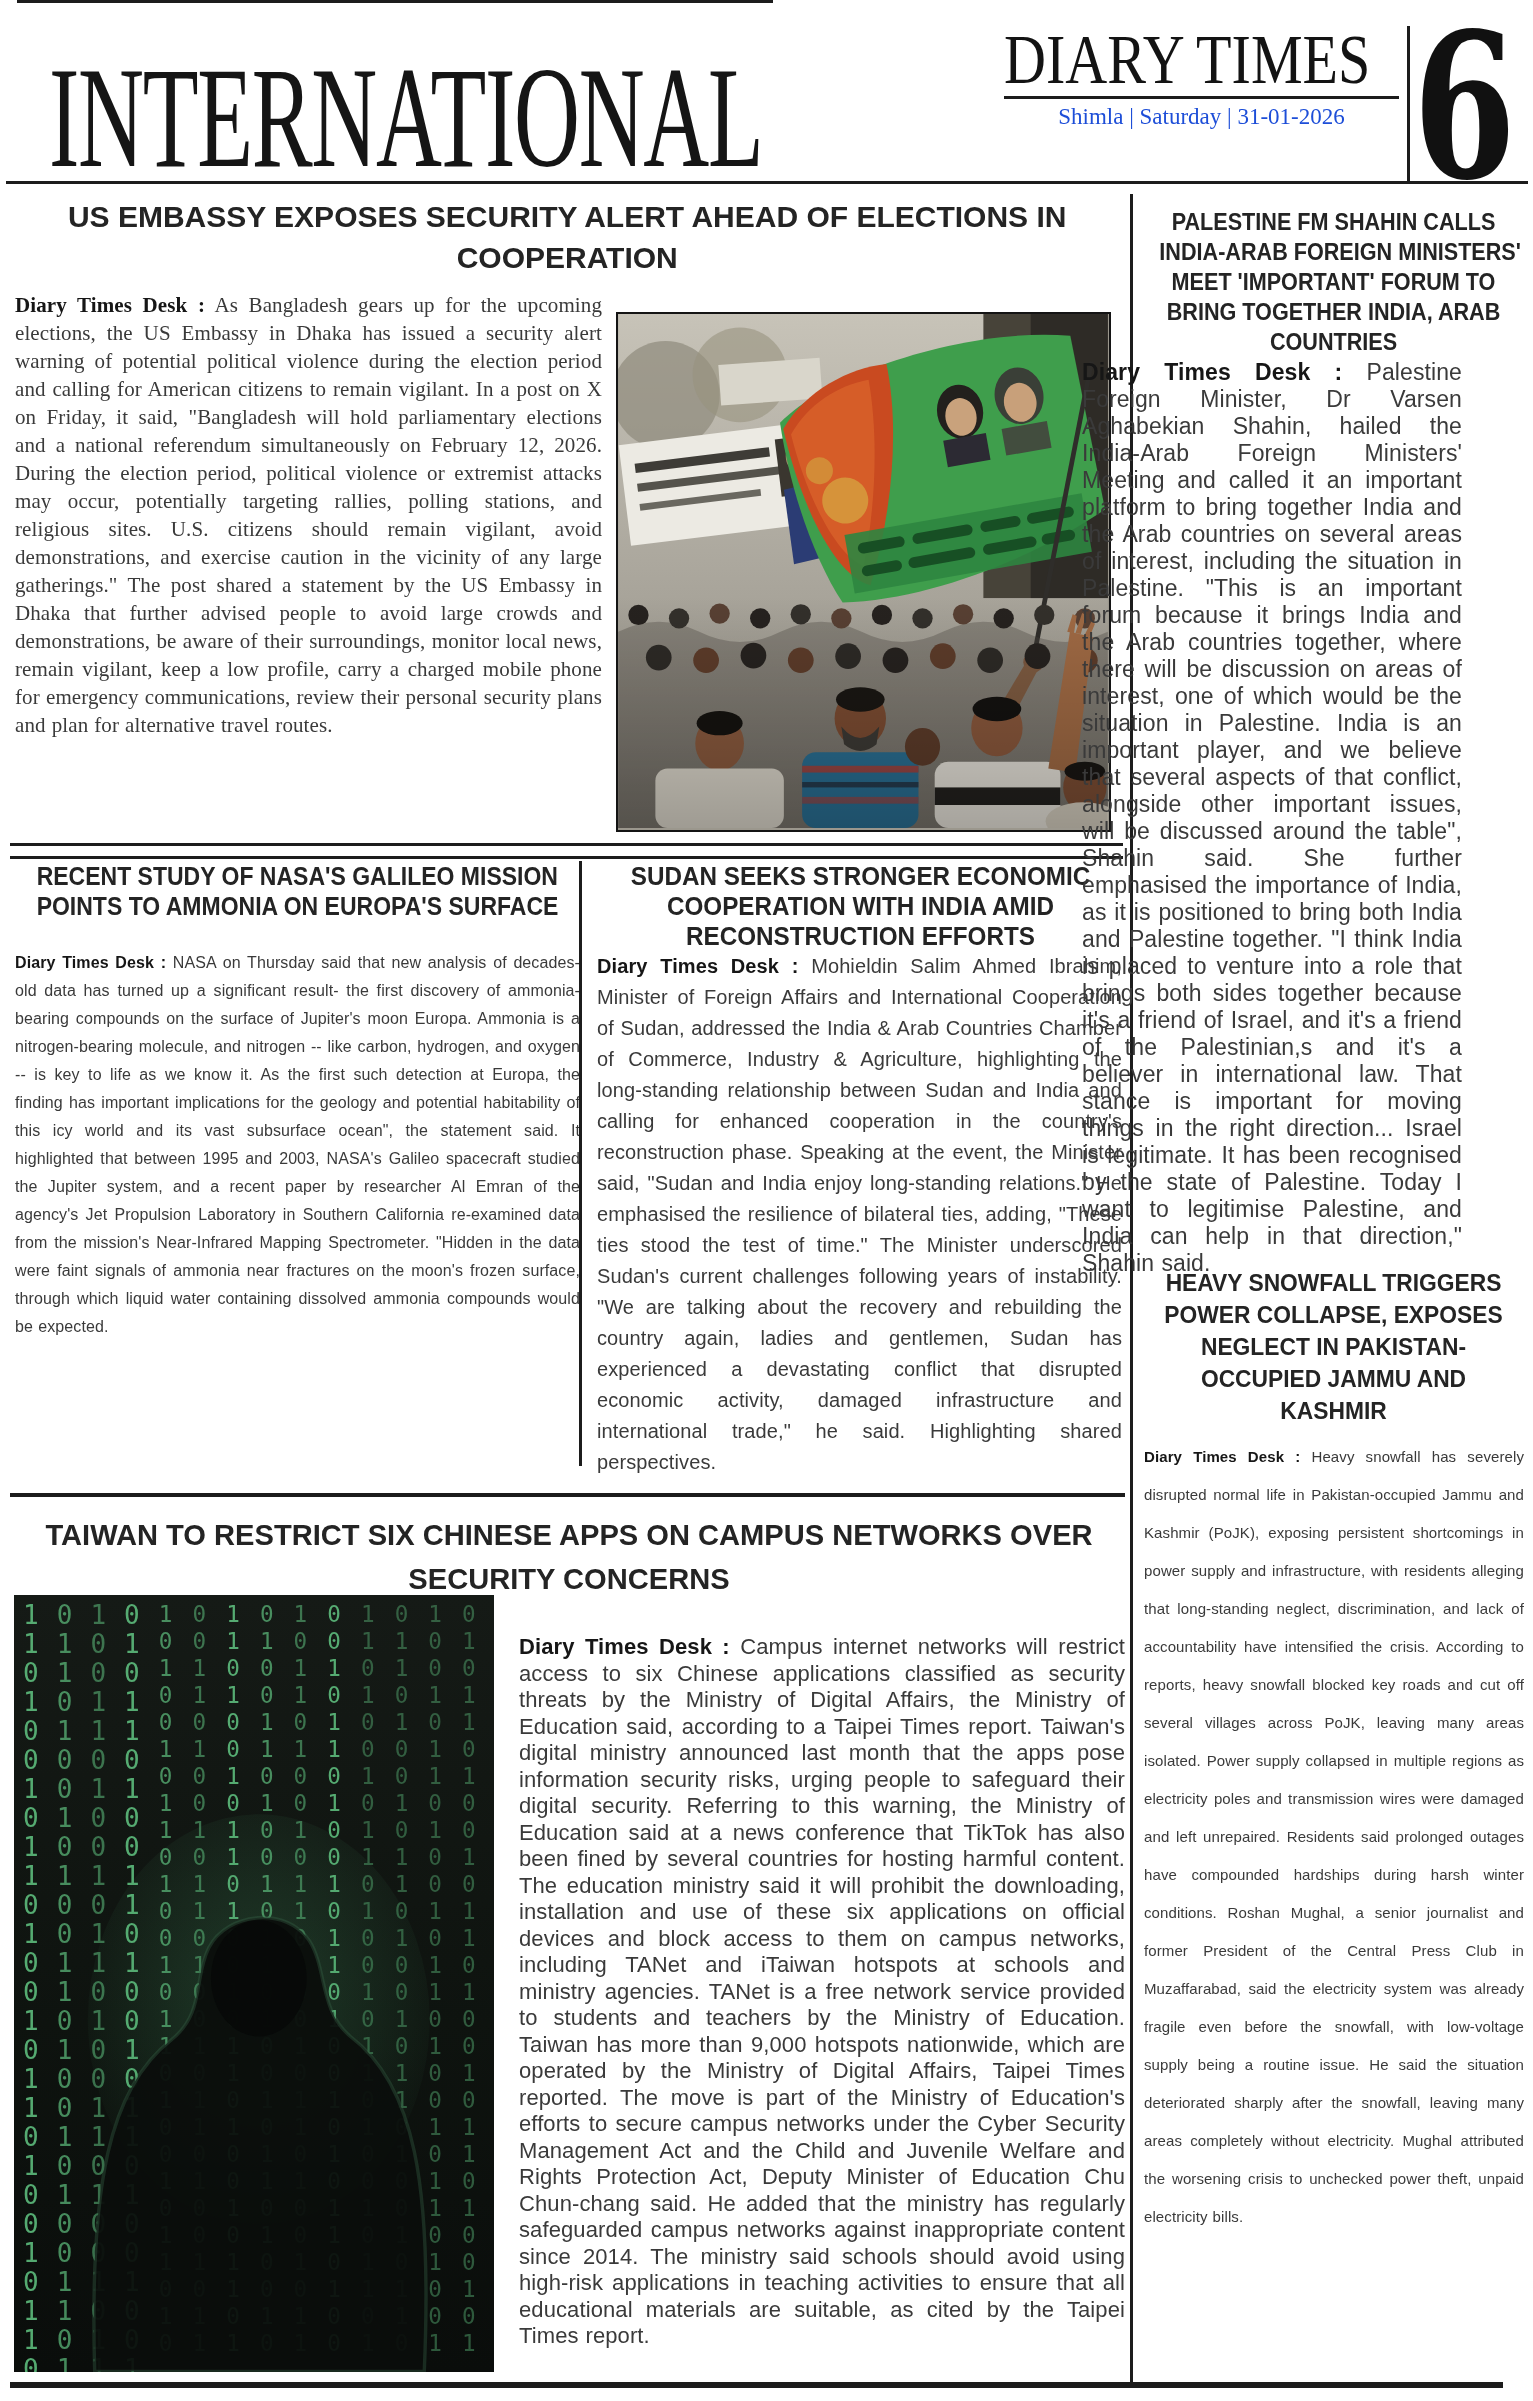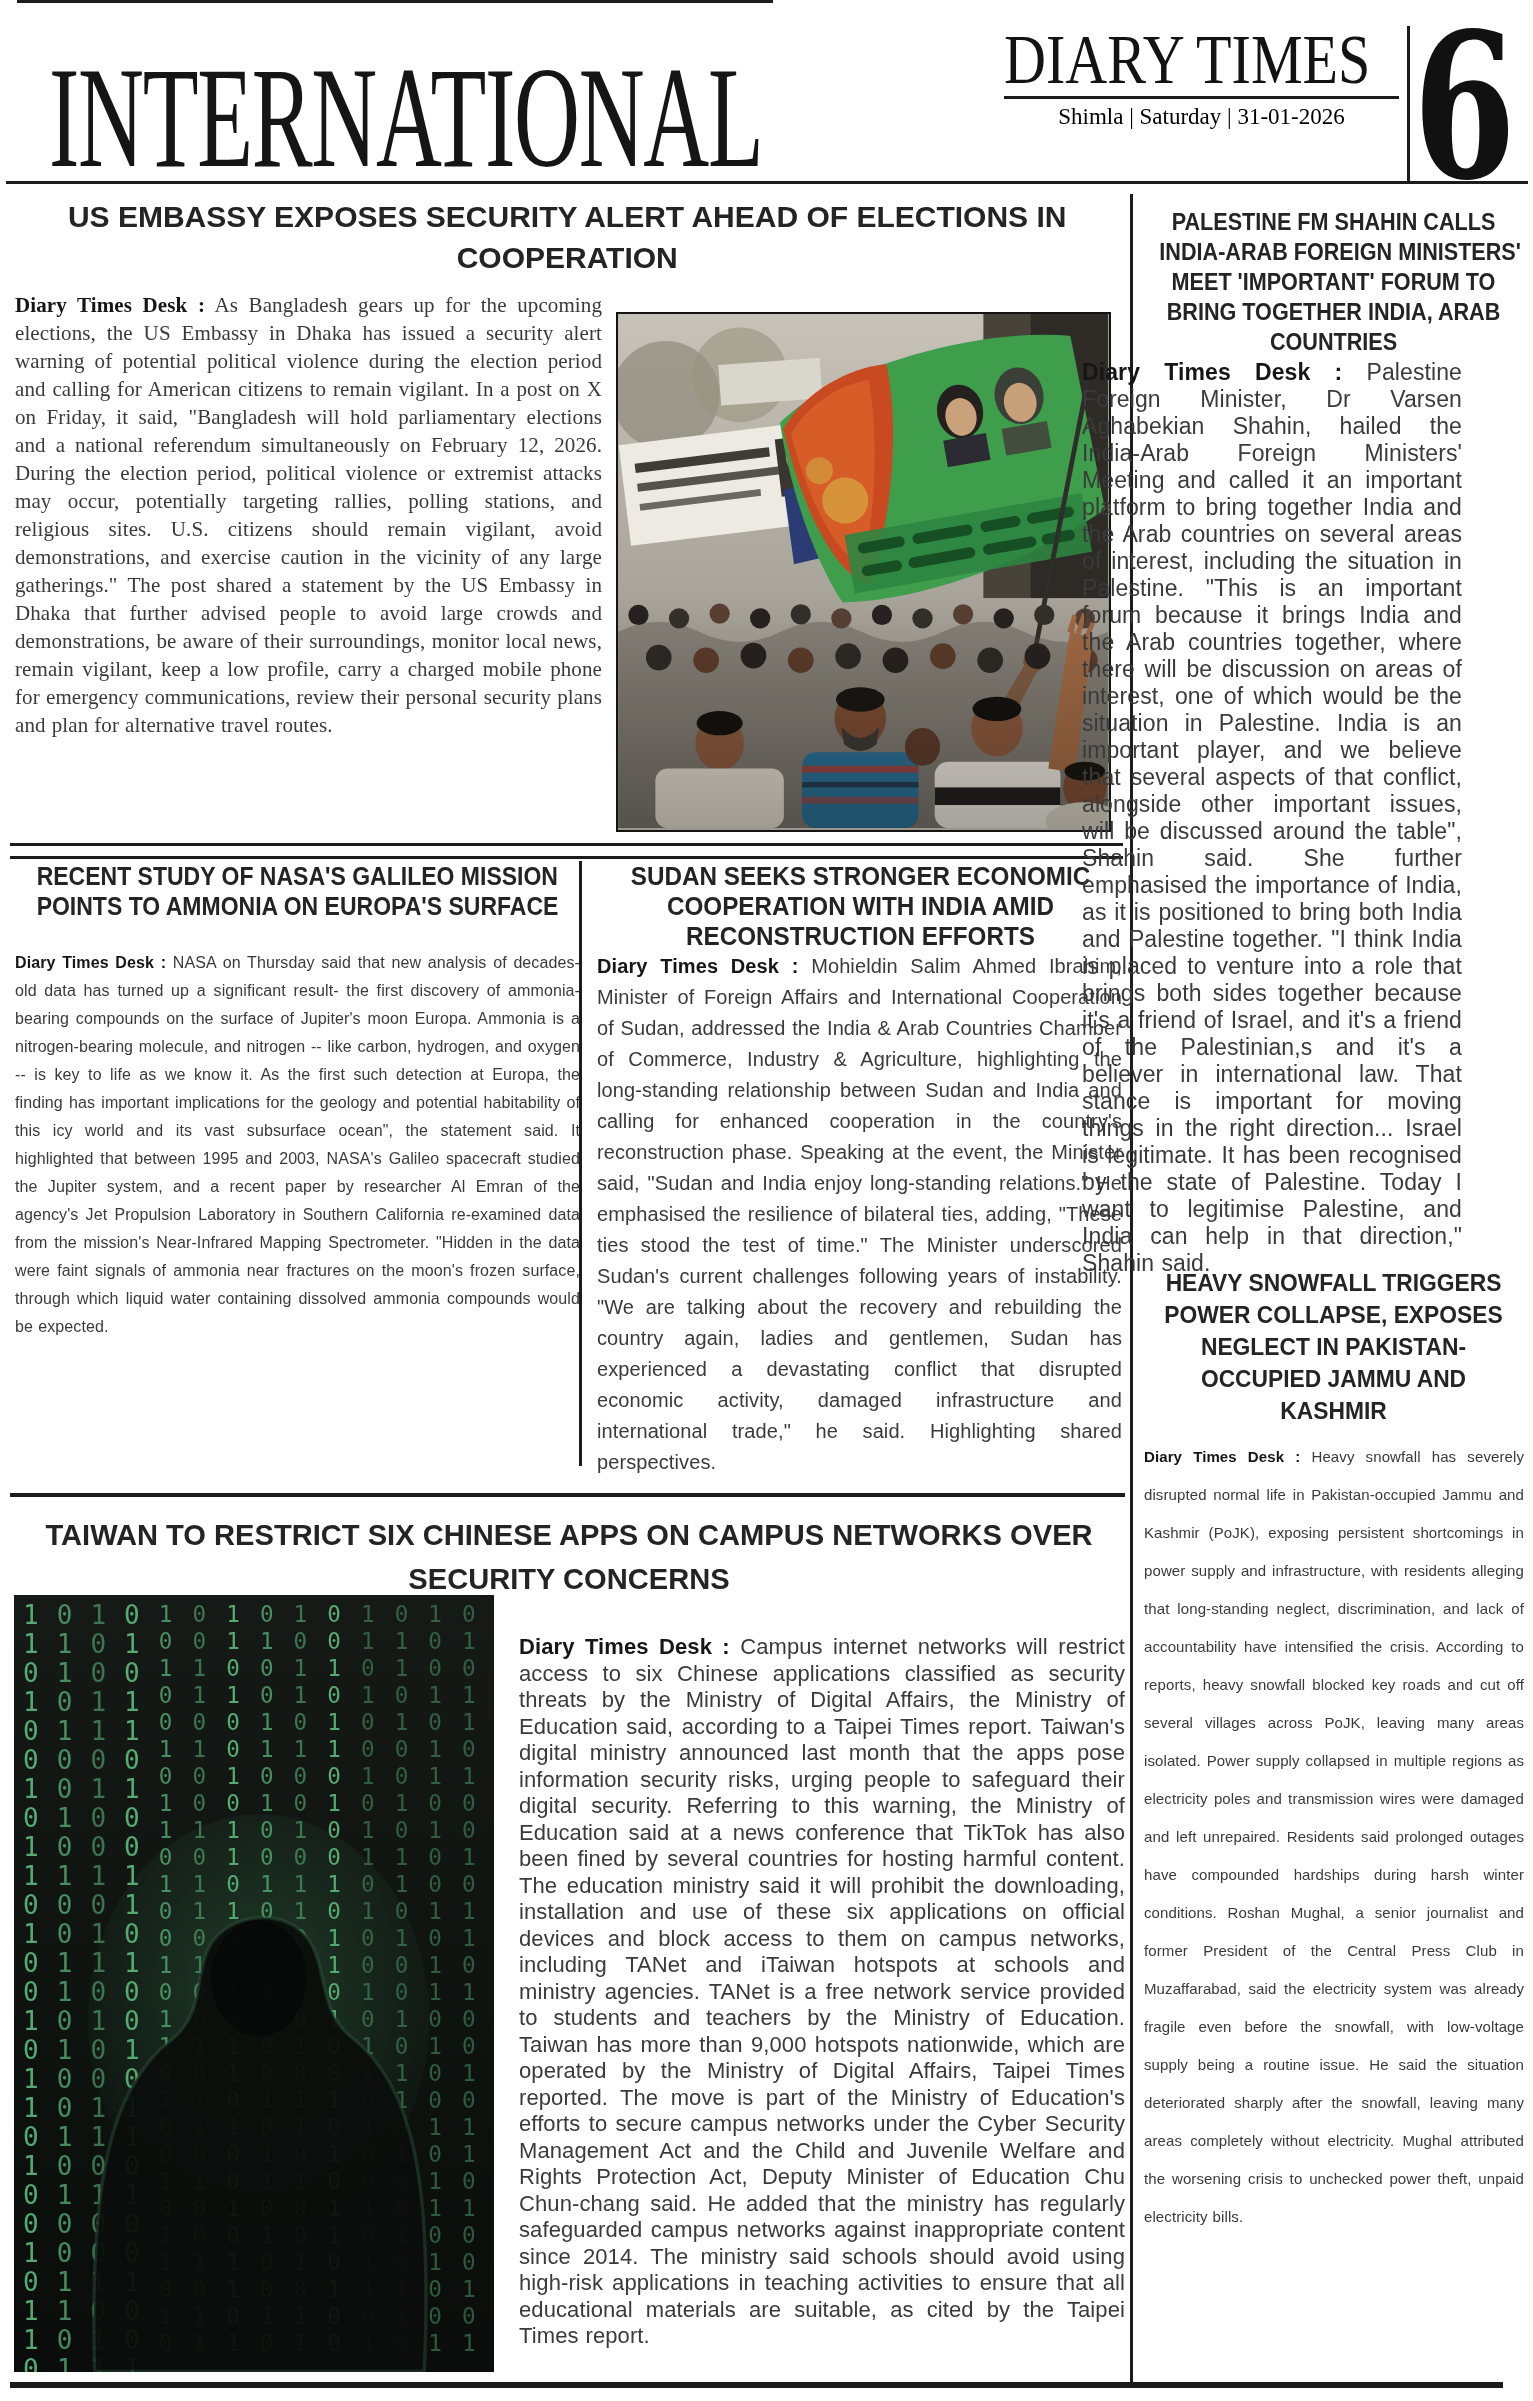--- a/index.html
+++ b/index.html
@@ -24,21 +24,21 @@
   .paper-name {
     position:absolute; left:1004px; top:24.6px;
     font-family:"Liberation Serif", serif;
     font-size:70px; line-height:1; color:#131313;
     white-space:nowrap; transform:scaleX(0.83); transform-origin:left top;
   }
   .mast-rule { left:1004px; top:96px; width:395px; height:3.4px; }
   .dateline {
     position:absolute; left:1004px; top:104px; width:395px;
     font-family:"Liberation Serif", serif;
-    font-size:23px; color:#000000; text-align:center; white-space:nowrap;
+    font-size:23px; color:#1d4ed8; text-align:center; white-space:nowrap;
   }
   .mast-divider { left:1407px; top:26px; width:2.7px; height:156px; }
   .page-number {
     position:absolute; left:1413px; top:6.8px;
     font-family:"DejaVu Serif", serif; font-weight:bold;
     font-size:200px; line-height:1; color:#111;
     transform:scaleX(0.74); transform-origin:left top;
   }
   .top-edge { left:17px; top:0; width:756px; height:2.7px; }
   .header-rule { left:5.5px; top:181px; width:1522px; height:3.4px; }

